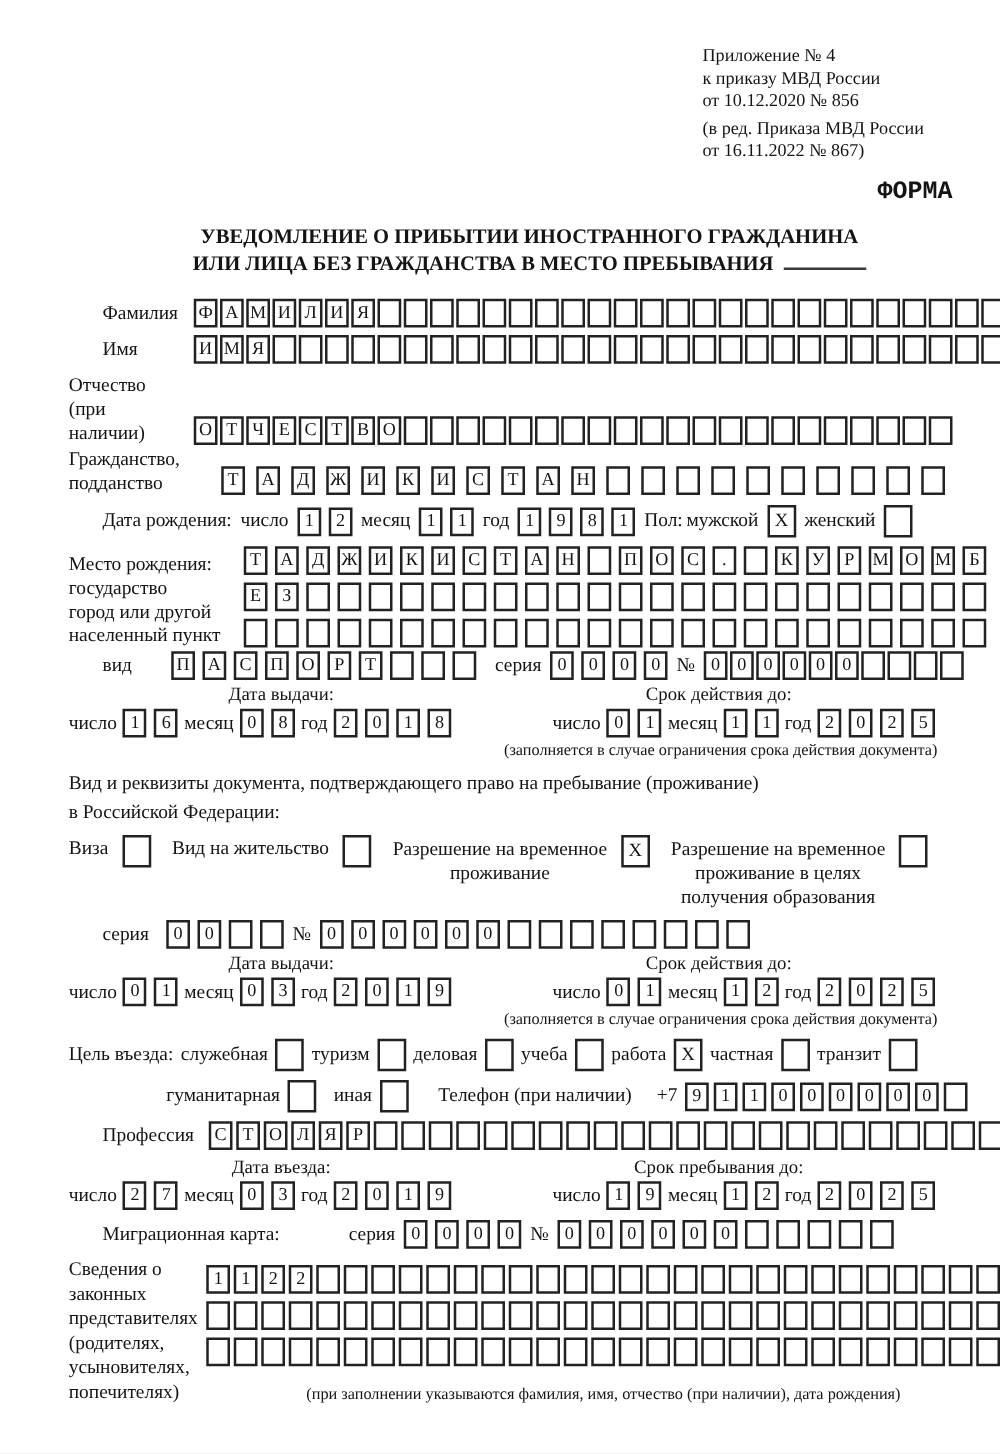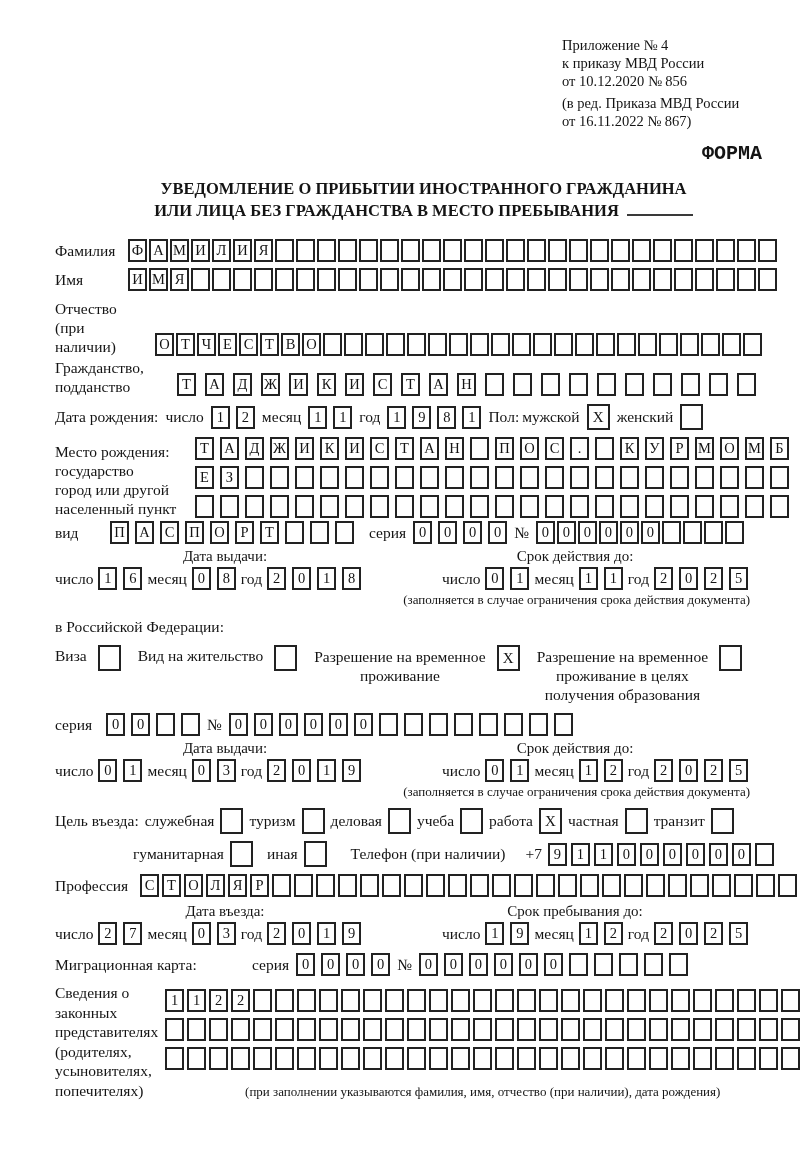--- a/index.html
+++ b/index.html
@@ -10,21 +10,21 @@
   }
   .hdr{width:192px; margin-left:auto; margin-right:38px; font-size:14.5px; line-height:18px;}
   .hdr .rev{margin-top:4px;}
   .forma{margin-top:12px; margin-right:30px; text-align:right; font-weight:bold; font-size:20px;font-family:Liberation Mono, monospace;}
   .title{margin-top:13px; text-align:center; font-weight:bold; font-size:16.5px; line-height:22px;}
   .blank-line{display:inline-block; width:66px; height:13px; border-bottom:2.5px solid #3a3a3a; margin-left:8px;}
   .sec{margin-top:19px; text-align:center; font-weight:bold; font-size:15.3px;}
 
   .frow{display:flex; align-items:center; column-gap:7px; margin-top:6px;}
   .frow.top{align-items:flex-end;}
-  .lbl{font-size:15.5px; flex:none;}
+  .lbl{font-size:15.5px; flex:none;margin-left:27px;}
   .lbl2 span, .lbl4 span, .lbl6 span{display:block; font-size:15.5px; line-height:19px;}
   .lbl6 span{line-height:19.5px;}
   .dlbl{font-size:15.5px; flex:none;}
 
   .cells{display:inline-flex; column-gap:2px; flex:none;}
   .cells.spread{column-gap:6px;}
   .cells.wide{column-gap:9px;}
   .cells.g3{column-gap:3px;}
   .cells.g4{column-gap:4px;}
   .cell{
@@ -412,20 +412,21 @@
           <span class="cell filled">2</span>
           <span class="cell filled">0</span>
           <span class="cell filled">2</span>
           <span class="cell filled">5</span>
         </span>
     </span>
   </div>
   <div class="note right">(заполняется в случае ограничения срока действия документа)</div>
 
   <div class="para">
+    <div>Вид и реквизиты документа, подтверждающего право на пребывание (проживание)</div>
     <div>в Российской Федерации:</div>
   </div>
 
   <div class="cbrow">
     <span class="cbitem">
       <span class="cbl">Виза</span>
       <span class="checkbox"></span>
     </span>
     <span class="cbitem">
       <span class="cbl">Вид на жительство</span>

